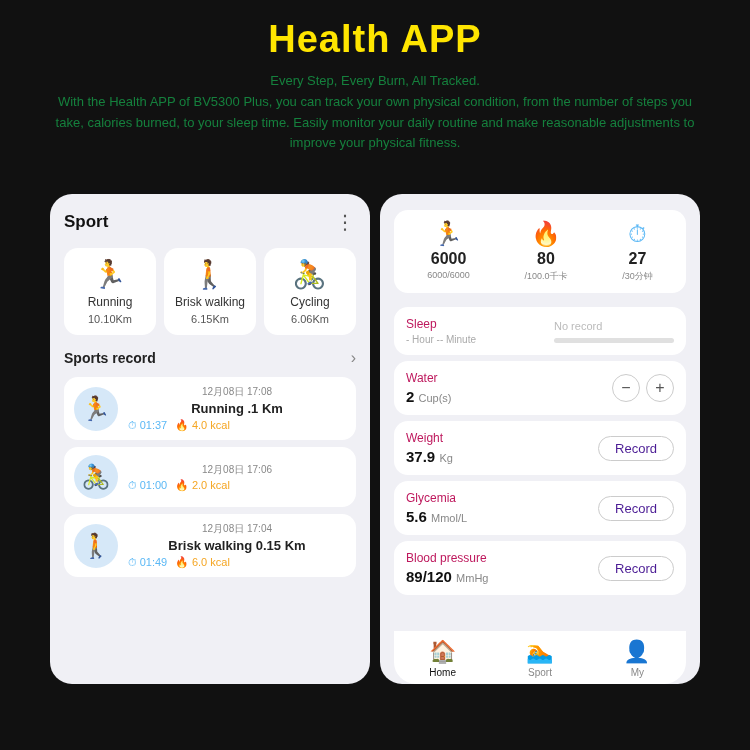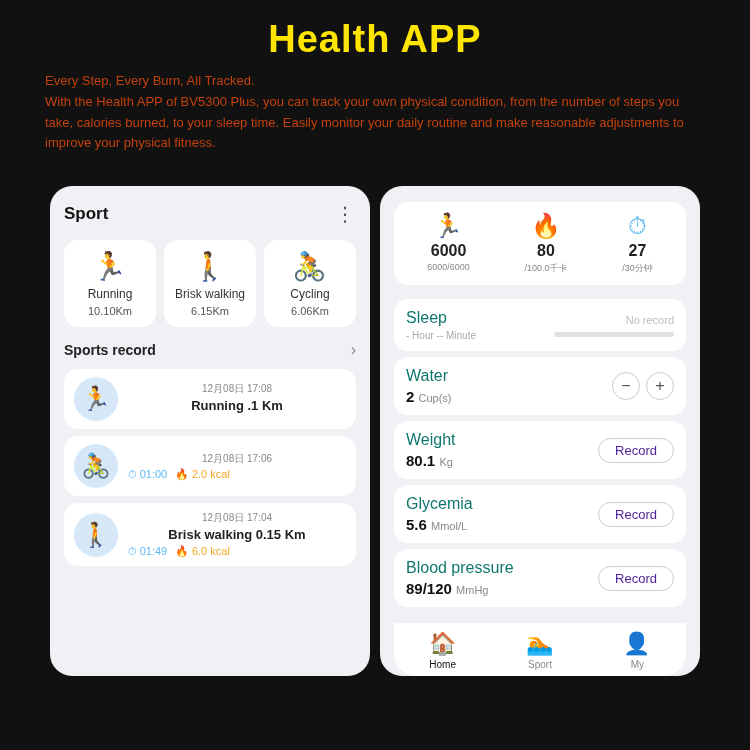--- a/index.html
+++ b/index.html
@@ -17,25 +17,26 @@
     .page-title {
       color: #FFE500;
       font-size: 38px;
       font-weight: bold;
       margin-top: 18px;
       margin-bottom: 10px;
       letter-spacing: 1px;
     }
 
     .description {
-      color: #c2410c;
+      color: #15803d;
       font-size: 13px;
+      text-align: center;
       line-height: 1.6;
       max-width: 660px;
-      margin-bottom: 16px;
+      margin-bottom: 24px;
     }
 
     .phones-row {
       display: flex;
       gap: 10px;
       justify-content: center;
       width: 100%;
       padding: 16px 30px;
     }
 
@@ -230,41 +231,41 @@
       padding: 10px 12px;
       margin-bottom: 6px;
       display: flex;
       justify-content: space-between;
       align-items: center;
     }
 
     .health-left {}
 
     .health-label {
-      font-size: 16px;
-      color: #0f766e;
+      font-size: 12px;
+      color: #be185d;
       margin-bottom: 3px;
     }
 
     .health-value {
       font-size: 15px;
       font-weight: bold;
       color: #111;
     }
 
     .health-unit {
       font-size: 11px;
       color: #888;
       font-weight: normal;
     }
 
     .health-right {
       display: flex;
       flex-direction: column;
-      align-items: flex-end;
+      align-items: flex-start;
       gap: 6px;
     }
 
     .no-record-text {
       font-size: 11px;
       color: #bbb;
     }
 
     .sleep-bar {
       width: 120px;
@@ -383,20 +384,24 @@
     <div class="section-row">
       <span class="section-title">Sports record</span>
       <span class="chevron-right">›</span>
     </div>
 
     <div class="record-item">
       <div class="record-avatar">🏃</div>
       <div class="record-info">
         <div class="record-datetime">12月08日 17:08</div>
         <div class="record-name">Running  .1 Km</div>
+        <div class="record-stats">
+          <span class="stat-time">⏱ <span>01:37</span></span>
+          <span class="stat-cal">🔥 <span>4.0 kcal</span></span>
+        </div>
       </div>
     </div>
 
     <div class="record-item">
       <div class="record-avatar">🚴</div>
       <div class="record-info">
         <div class="record-datetime">12月08日 17:06</div>
         <div class="record-stats">
           <span class="stat-time">⏱ <span>01:00</span></span>
           <span class="stat-cal">🔥 <span>2.0 kcal</span></span>
@@ -462,21 +467,21 @@
         <div class="water-controls">
           <button class="water-btn">−</button>
           <button class="water-btn">+</button>
         </div>
       </div>
 
       <div class="health-item">
         <div class="health-left">
           <div class="health-label">Weight</div>
           <div class="health-value">
-            <span>80.1</span>
+            <span>37.9</span>
             <span class="health-unit">Kg</span>
           </div>
         </div>
         <button class="record-btn">Record</button>
       </div>
 
       <div class="health-item">
         <div class="health-left">
           <div class="health-label">Glycemia</div>
           <div class="health-value">

